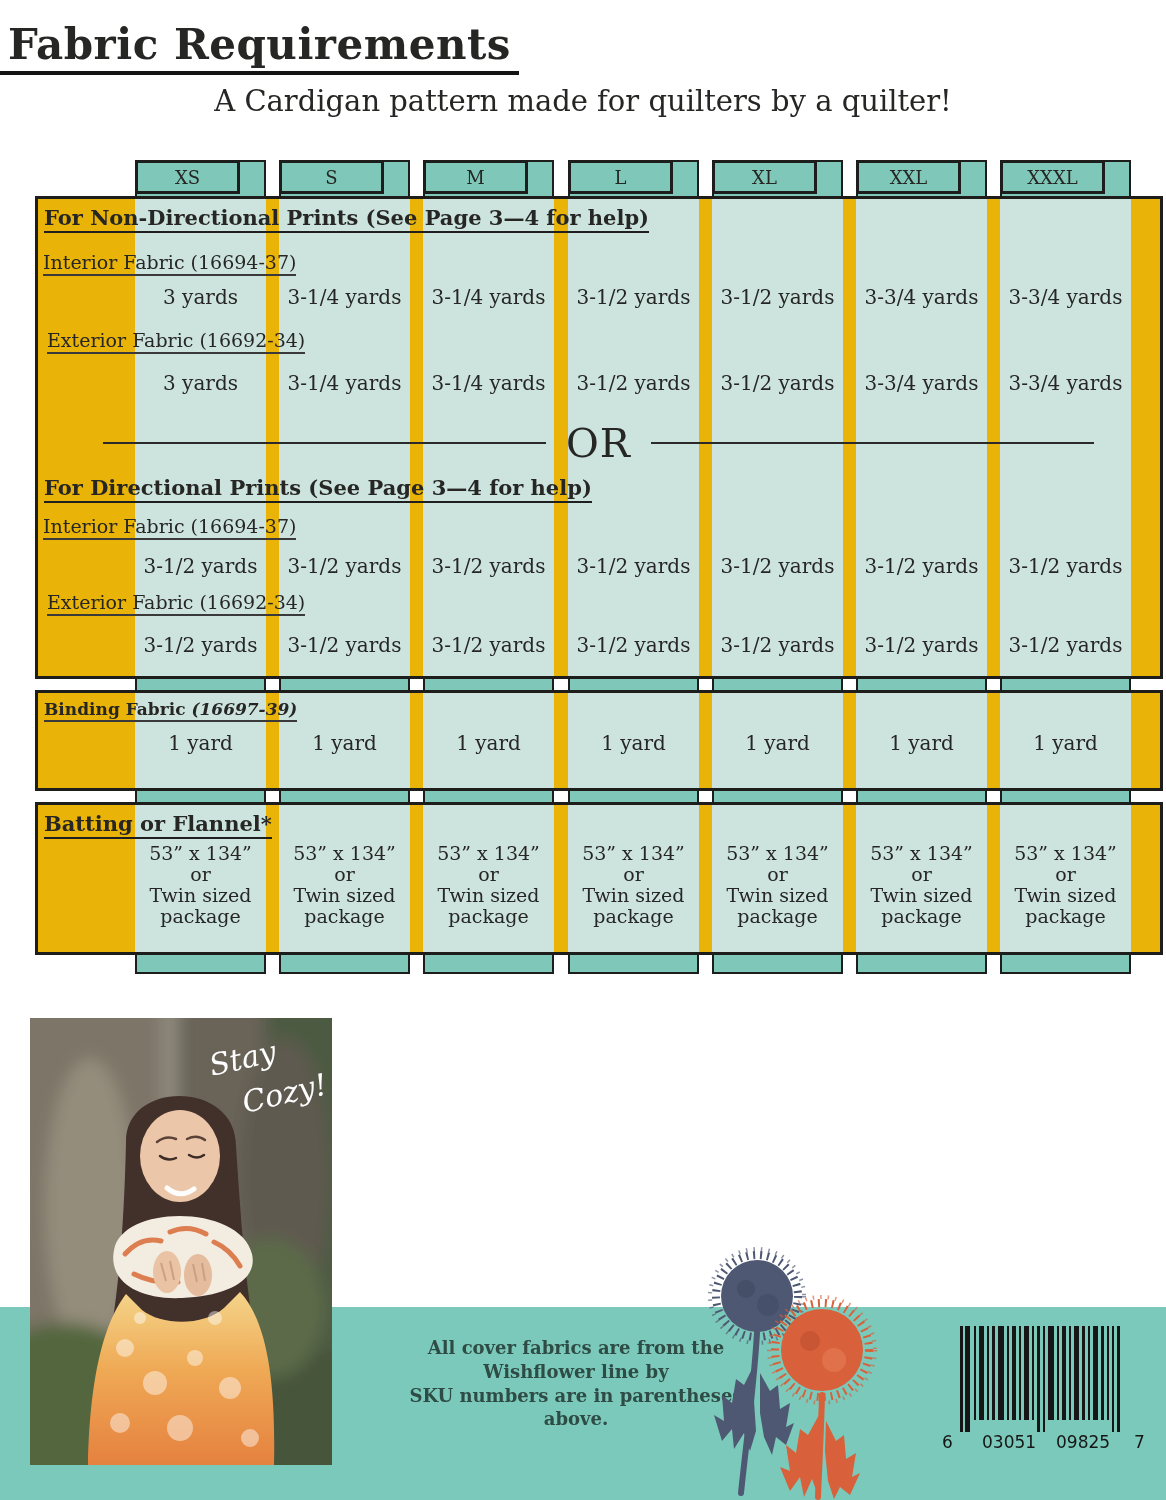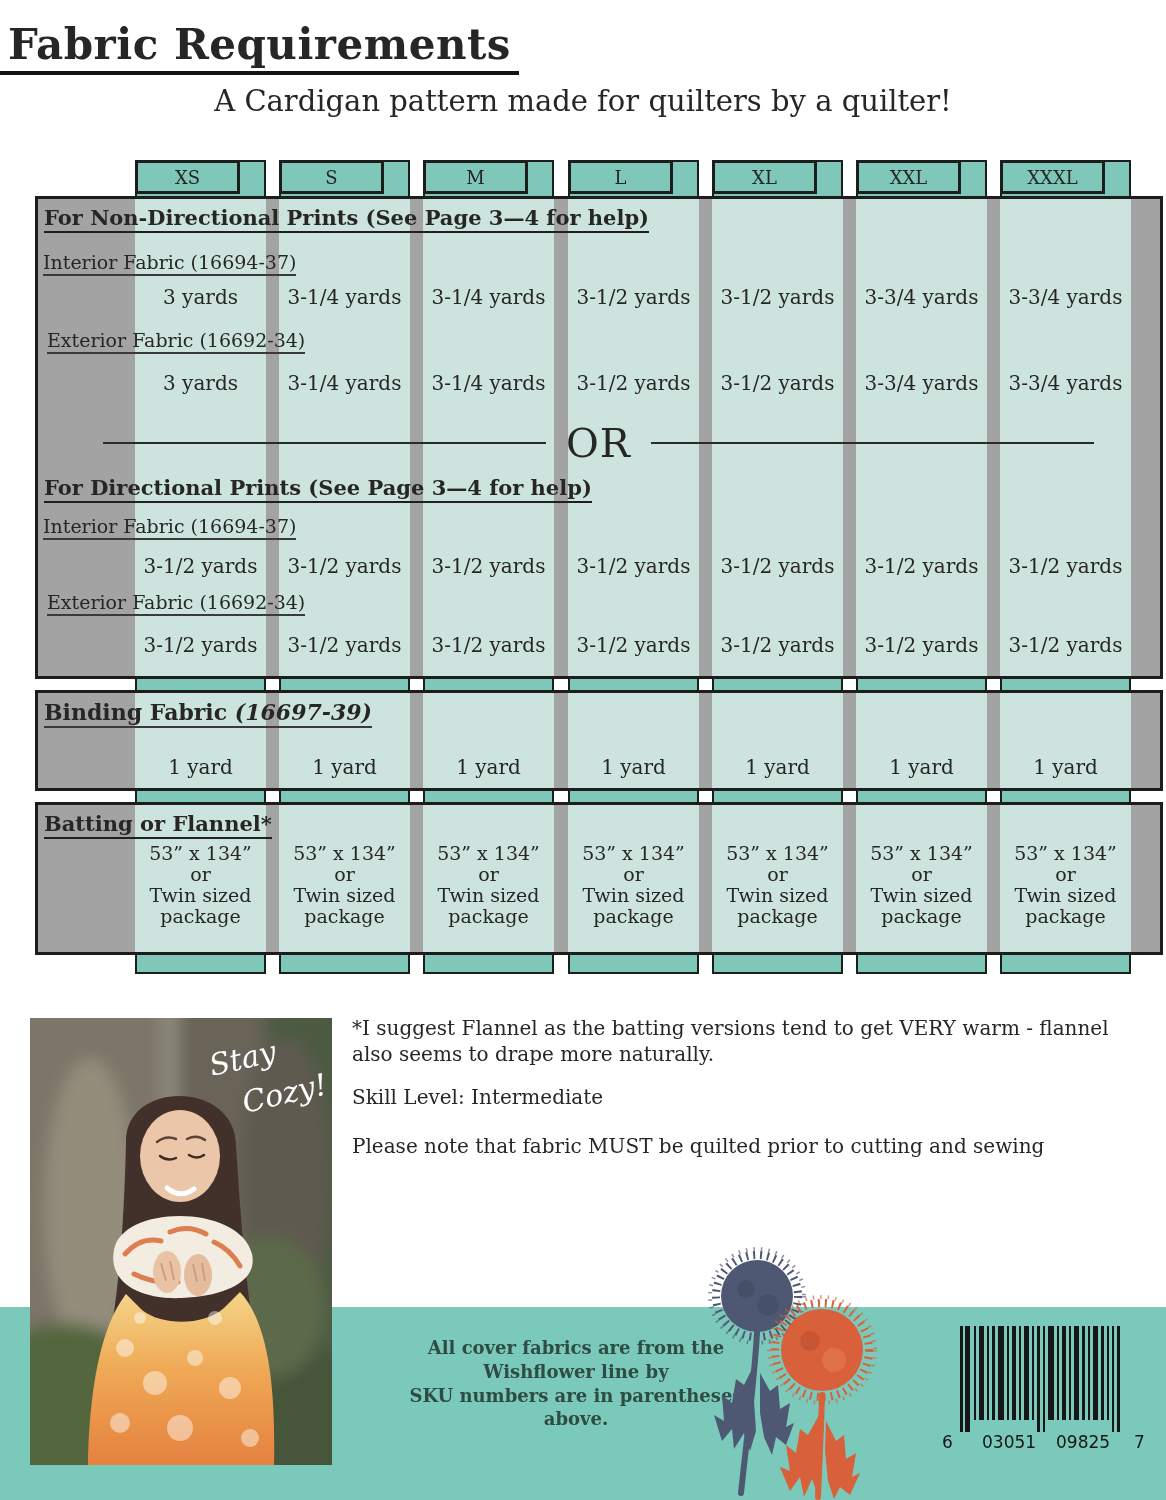--- a/index.html
+++ b/index.html
@@ -15,21 +15,21 @@
 
   
   .strip{top:160px;height:814px;width:131px;background:#7fc8b9;border:2px solid #1d1d1b;
          z-index:0;box-sizing:border-box;}
   .size-header{top:160px;height:34px;width:105px;background:#7fc8b9;border:3px solid #1d1d1b;
          z-index:2;box-sizing:border-box;display:flex;align-items:center;justify-content:center;
          font-size:18px;}
   .h0{left:135px}.h1{left:279px}.h2{left:423px}.h3{left:568px}.h4{left:712px}.h5{left:856px}.h6{left:1000px}
 
   
-  .sec{left:35px;width:1128px;background:#a3a3a3;border:3px solid #1d1d1b;z-index:1;box-sizing:border-box;}
+  .sec{left:35px;width:1128px;background:#eab308;border:3px solid #1d1d1b;z-index:1;box-sizing:border-box;}
   .band{top:0;bottom:0;width:131px;background:#cde4de;}
   .c0{left:97px}.c1{left:241px}.c2{left:385px}.c3{left:530px}.c4{left:674px}.c5{left:818px}.c6{left:962px}
 
   .sec-title{font-size:21px;font-weight:bold;white-space:nowrap;z-index:2;}
   .sec-title>span{border-bottom:2.5px solid #1f1f1f;padding-bottom:1px;}
   .flabel{font-size:19px;white-space:nowrap;z-index:2;}
   .flabel>span{border-bottom:2px solid #3a3a3a;padding-bottom:1px;}
   .flabel .it{font-style:italic;}
   .cell{width:131px;text-align:center;font-size:20px;height:28px;line-height:28px;z-index:2;}
   .batting-cell{white-space:pre-line;font-size:19px;line-height:21px;height:auto;}
@@ -147,24 +147,24 @@
   </div>
 
   <div class="abs sec" style="top:690px;height:101px;">
     <div class="abs band c0"></div>
       <div class="abs band c1"></div>
     <div class="abs band c2"></div>
       <div class="abs band c3"></div>
     <div class="abs band c4"></div>
       <div class="abs band c5"></div>
     <div class="abs band c6"></div>
-    <div class="abs sec-title flabel" style="top:6px;left:6px;font-size:22px;">
+    <div class="abs sec-title flabel" style="top:6px;left:6px;font-size:17px;">
       <span><b>Binding Fabric</b> <span class="it">(16697-39)</span></span>
     </div>
-    <div class="abs" style="top:60px;left:0;right:0;height:28px;">
+    <div class="abs" style="top:36px;left:0;right:0;height:28px;">
       <span class="abs cell c0">1 yard</span>
       <span class="abs cell c1">1 yard</span>
       <span class="abs cell c2">1 yard</span>
       <span class="abs cell c3">1 yard</span>
       <span class="abs cell c4">1 yard</span>
       <span class="abs cell c5">1 yard</span>
       <span class="abs cell c6">1 yard</span>
     </div>
   </div>
 
@@ -206,25 +206,20 @@
 package</span>
       <span class="abs cell batting-cell c6">53” x 134”
 or
 Twin sized
 package</span>
     </div>
   </div>
 
   <div class="abs banner"></div>
 
-  <div class="abs notes">
-    <p style="width:760px;margin-bottom:18px;">*I suggest Flannel as the batting versions tend to get VERY warm - flannel also seems to drape more naturally.</p>
-    <p style="margin-bottom:23px;">Skill Level: Intermediate</p>
-    <p>Please note that fabric MUST be quilted prior to cutting and sewing</p>
-  </div>
 
   <div class="abs credit">
     <div>All cover fabrics are from the</div>
     <div>Wishflower line by</div>
     <div>SKU numbers are in parentheses above.</div>
   </div>
 
   <div class="abs photo">
     <svg width="302" height="447" viewBox="0 0 302 447">
       <defs>

